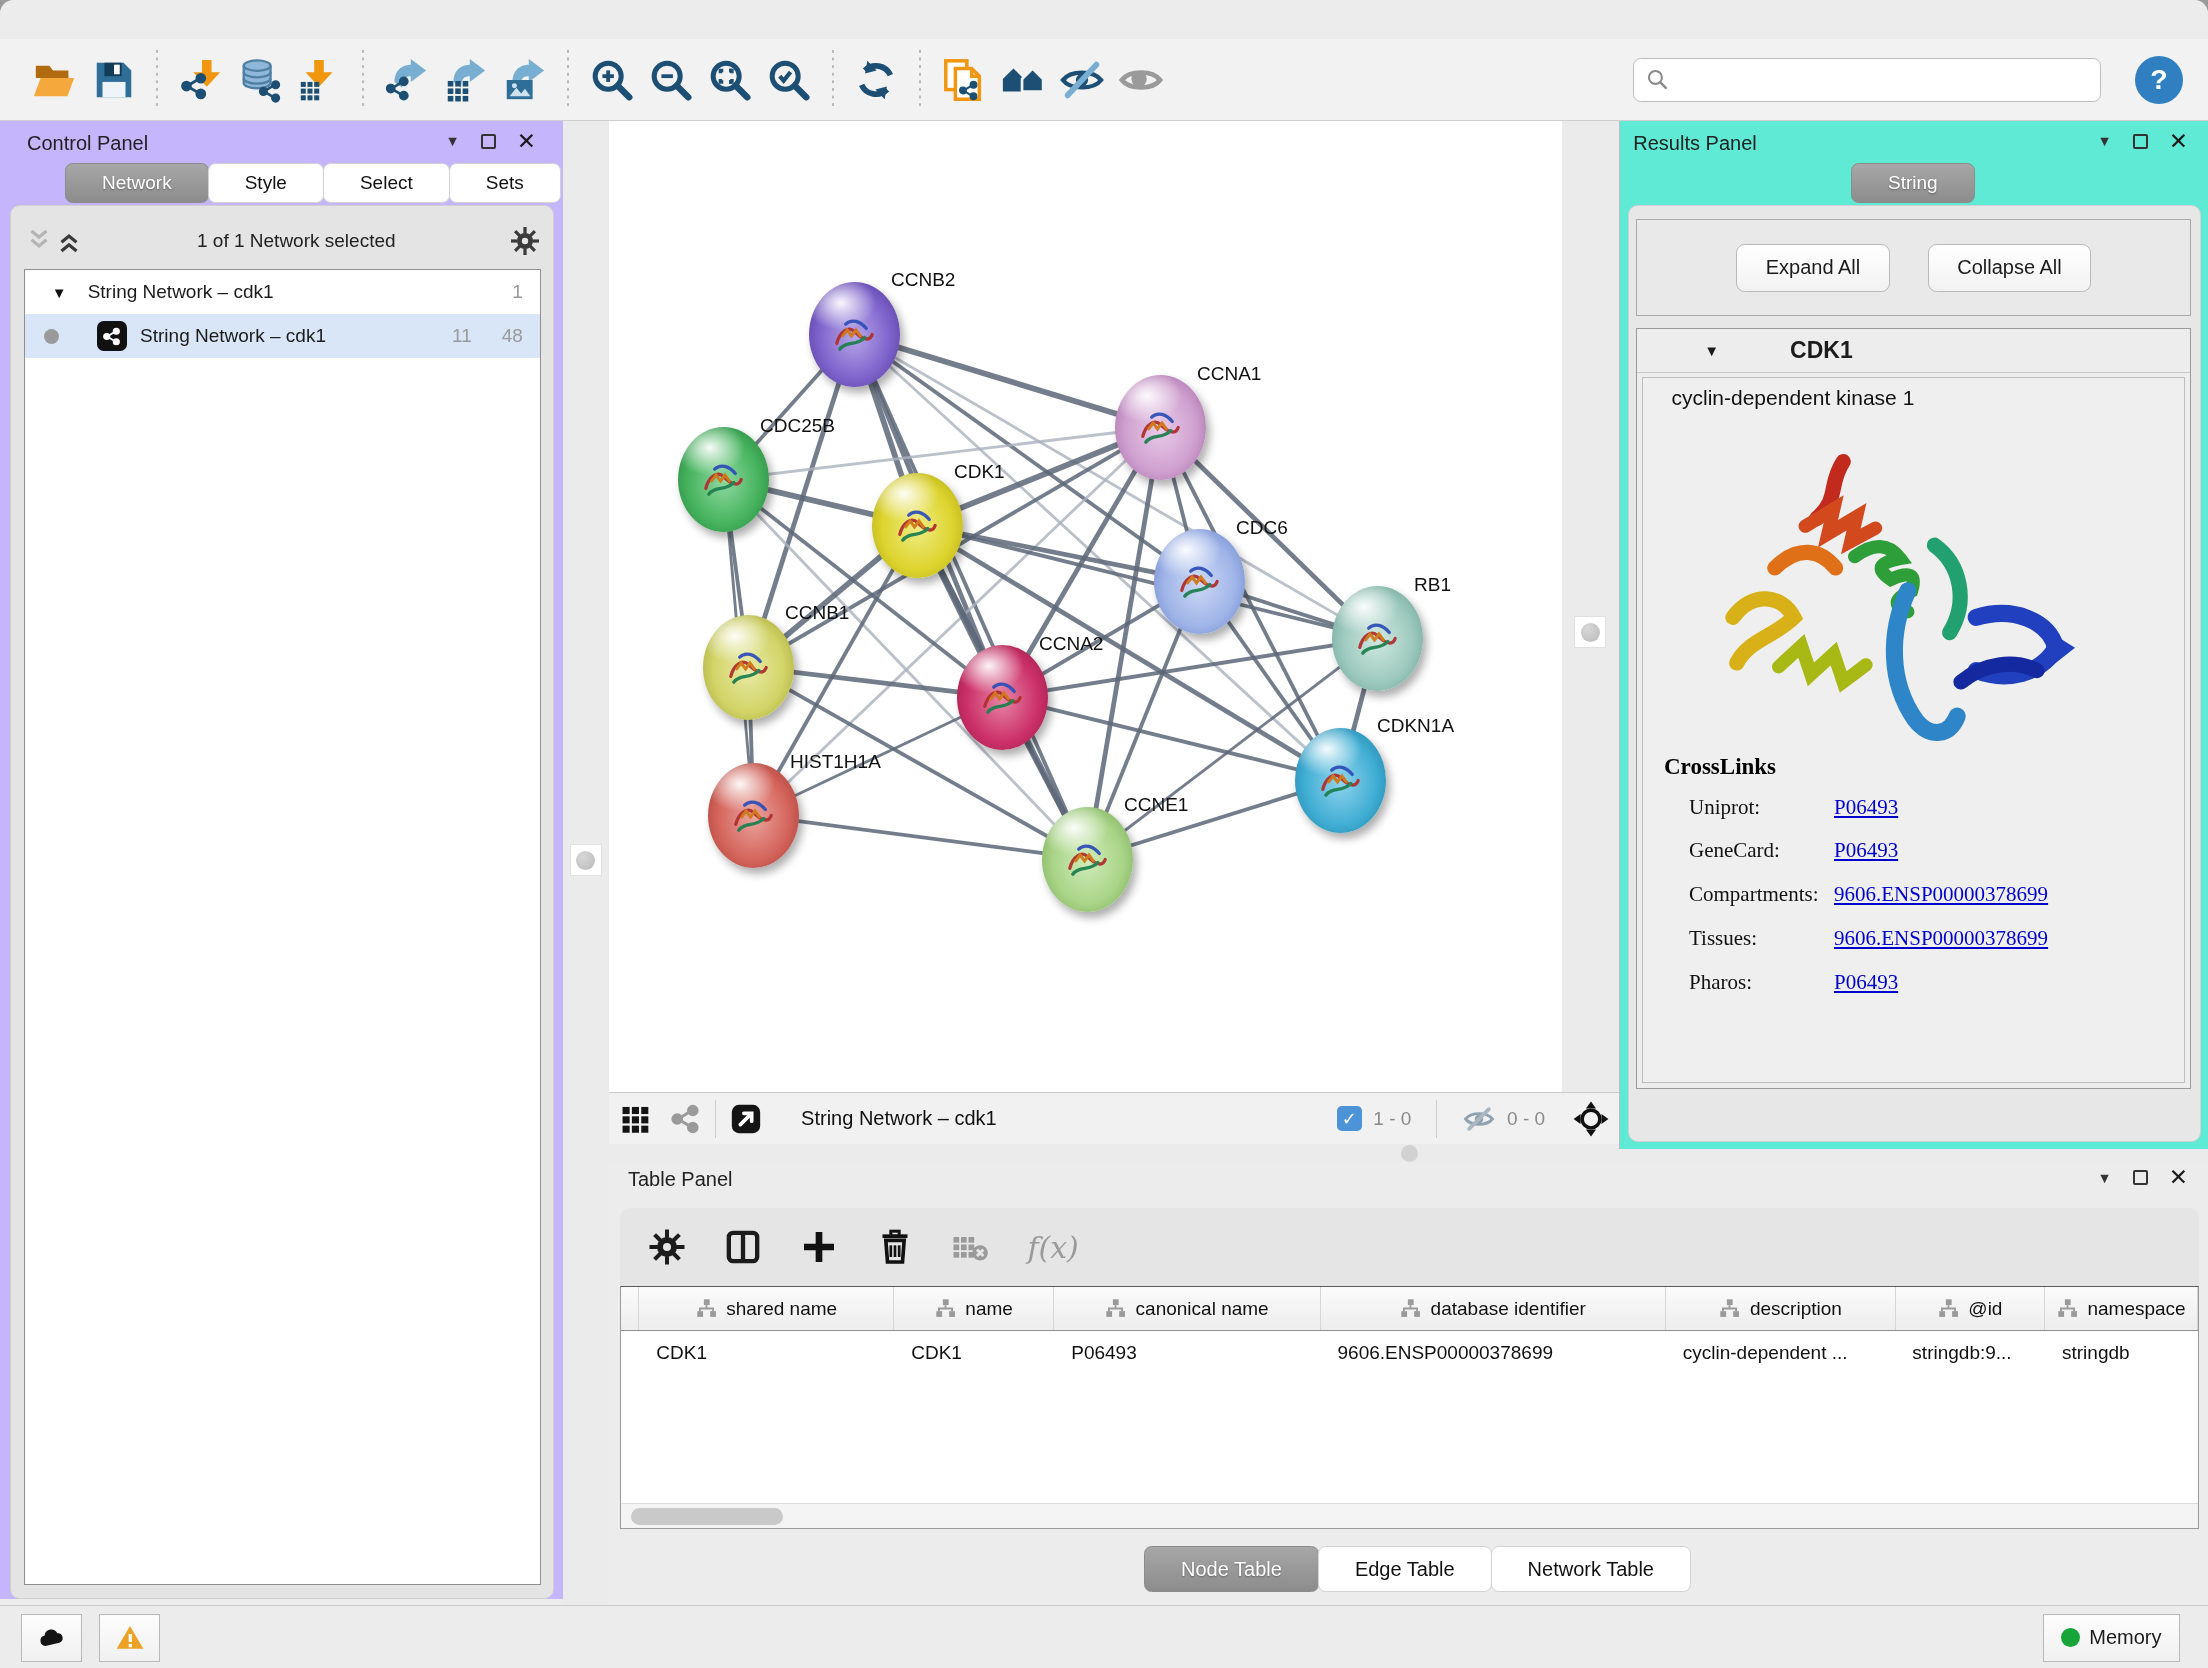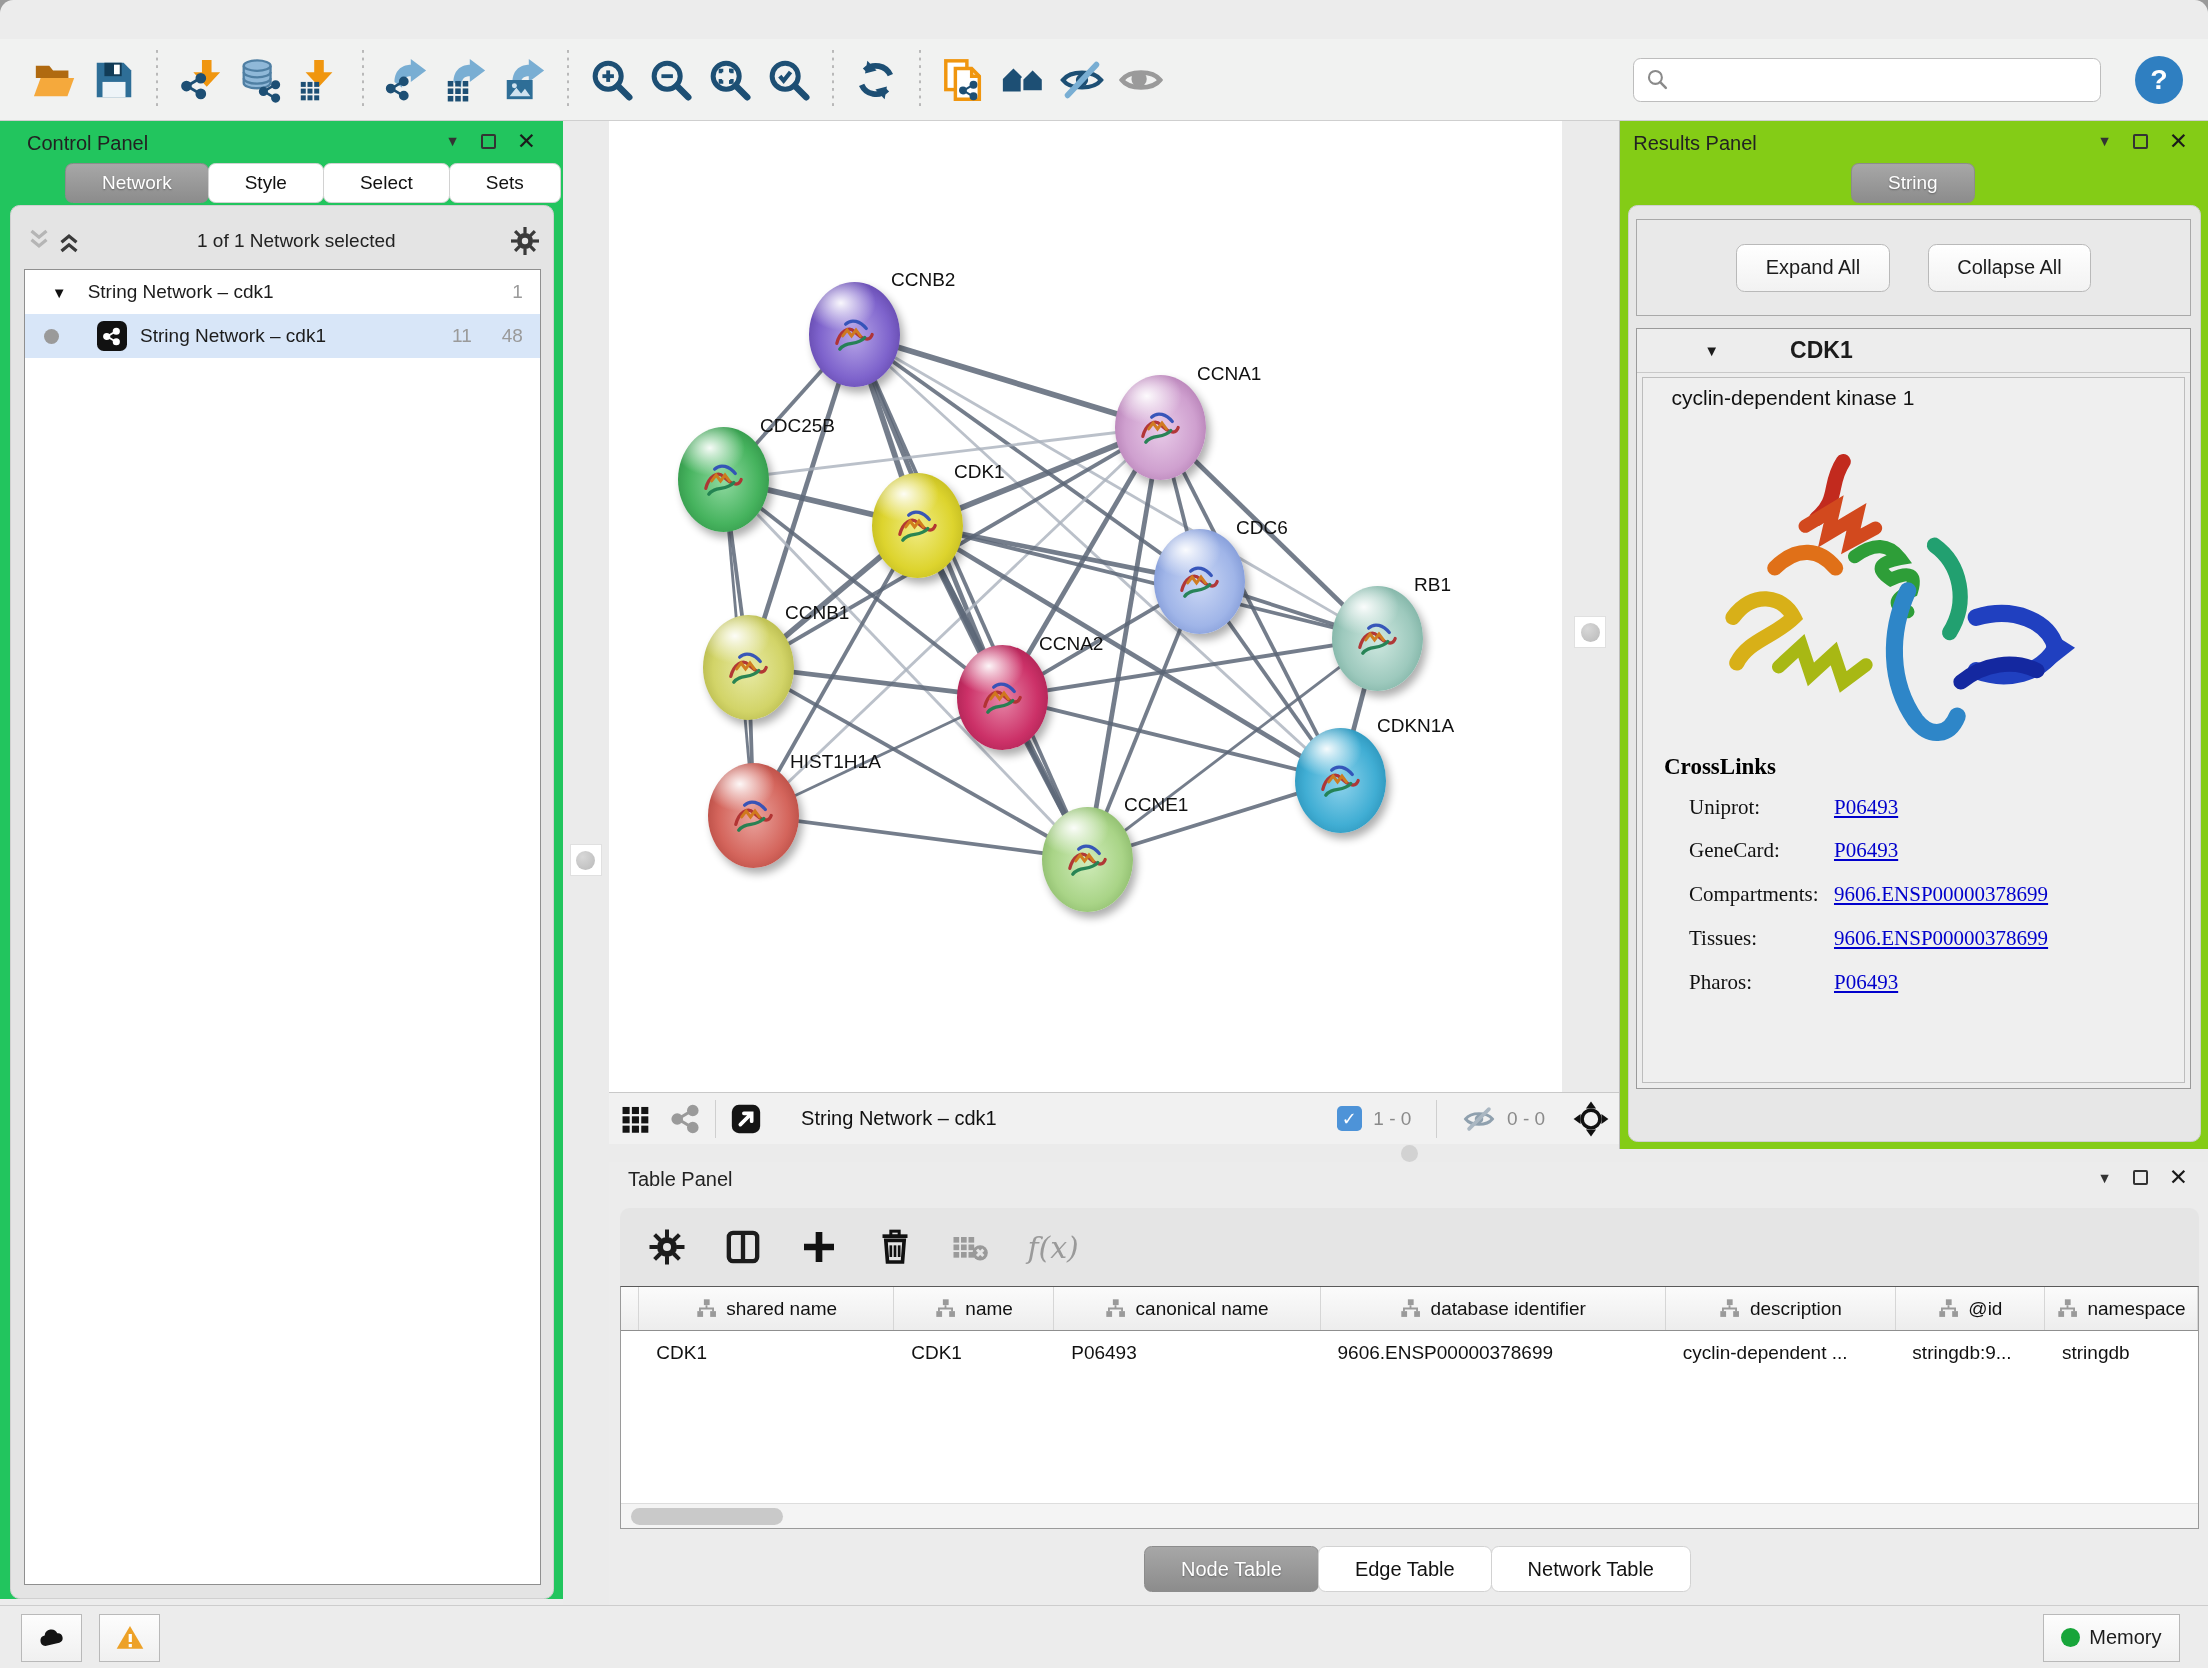--- a/index.html
+++ b/index.html
@@ -34,21 +34,21 @@
   .pctl{position:absolute;display:flex;align-items:center;gap:21px;}
   .pctl .tri{font-size:14.3px;color:#333;}
   .pctl .flt{width:15px;height:15px;border:2.4px solid #333;border-radius:1.9px;}
   .pctl .cls{font-size:23px;font-weight:bold;color:#1a1a1a;line-height:15px;}
   .tabrow{position:absolute;display:flex;}
   .tab{height:40px;padding:0 36px;display:flex;align-items:center;font-size:19px;
      background:#fff;border:1px solid #d2d2d2;border-radius:7.6px;margin-right:-1px;color:#111;}
   .tab.active{background:linear-gradient(#a7a7a7,#8c8c8c);color:#fff;border-color:#8c8c8c;
      text-shadow:0 1px 1.9px rgba(0,0,0,.35);}
   
-  .cpanel{position:absolute;left:0;top:121px;width:563px;height:1478px;background:#22c55e;}
+  .cpanel{position:absolute;left:0;top:121px;width:563px;height:1478px;background:#c4b5fd;}
   .cp-body{position:absolute;left:9.5px;top:84px;width:544px;height:1394px;
      background:#e4e4e4;border-radius:9.5px;border:1px solid #d0d0d0;}
   .cp-status{position:absolute;left:13.3px;top:13.3px;width:517px;height:44px;
      display:flex;align-items:center;}
   .cp-status .txt{flex:1;text-align:center;font-size:19px;color:#222;}
   .tree{position:absolute;left:13.3px;top:63px;width:517px;height:1316px;background:#fff;
      border:1px solid #8f8f8f;}
   .trow{position:relative;height:44px;display:flex;align-items:center;font-size:19px;}
   .trow .cnt{position:absolute;color:#9a9a9a;}
   .trow.sel{background:#d8e6f8;}
@@ -71,21 +71,21 @@
   .nlabel{position:absolute;font-size:19px;color:#101010;white-space:nowrap;}
   .netfooter{position:absolute;left:609px;top:1092px;width:1010px;height:52px;background:#f1f1f1;
      border-top:1px solid #c9c9c9;display:flex;align-items:center;padding:0 9.5px;}
   .netfooter svg.fic{width:34px;height:34px;}
   .fsep{width:1px;height:38px;background:#cfcfcf;margin:0 13.3px;}
   .ftitle{font-size:20px;color:#111;margin-left:38px;}
   .fcounts{margin-left:auto;display:flex;align-items:center;gap:11.4px;color:#8a8a8a;font-size:19px;}
   .chk{width:25px;height:25px;border-radius:4.8px;background:#4d93d8;color:#fff;font-size:18px;
      display:flex;align-items:center;justify-content:center;}
   
-  .rpanel{position:absolute;left:1619px;top:121px;width:590px;height:1028px;background:#84cc16;
+  .rpanel{position:absolute;left:1619px;top:121px;width:590px;height:1028px;background:#5eead4;
       border-left:1px solid #bdbdbd;}
   .rp-body{position:absolute;left:7.6px;top:84px;width:573px;height:937px;background:#e7e7e7;
       border-radius:9.5px;border:1px solid #d0d0d0;}
   .expbox{position:absolute;left:7.6px;top:13.3px;width:555px;height:97px;border:1px solid #a9a9a9;
       display:flex;align-items:center;justify-content:center;gap:38px;background:#e9e9e9;}
   .wbtn{height:48px;padding:0 28.5px;background:linear-gradient(#ffffff,#f2f2f2);
       border:1px solid #b9b9b9;border-radius:8.6px;font-size:20px;display:flex;align-items:center;}
   .genebox{position:absolute;left:7.6px;top:122px;width:555px;height:761px;border:1px solid #9a9a9a;
       background:#ededed;}
   .genehead{height:44px;display:flex;align-items:center;border-bottom:1px solid #c9c9c9;}

